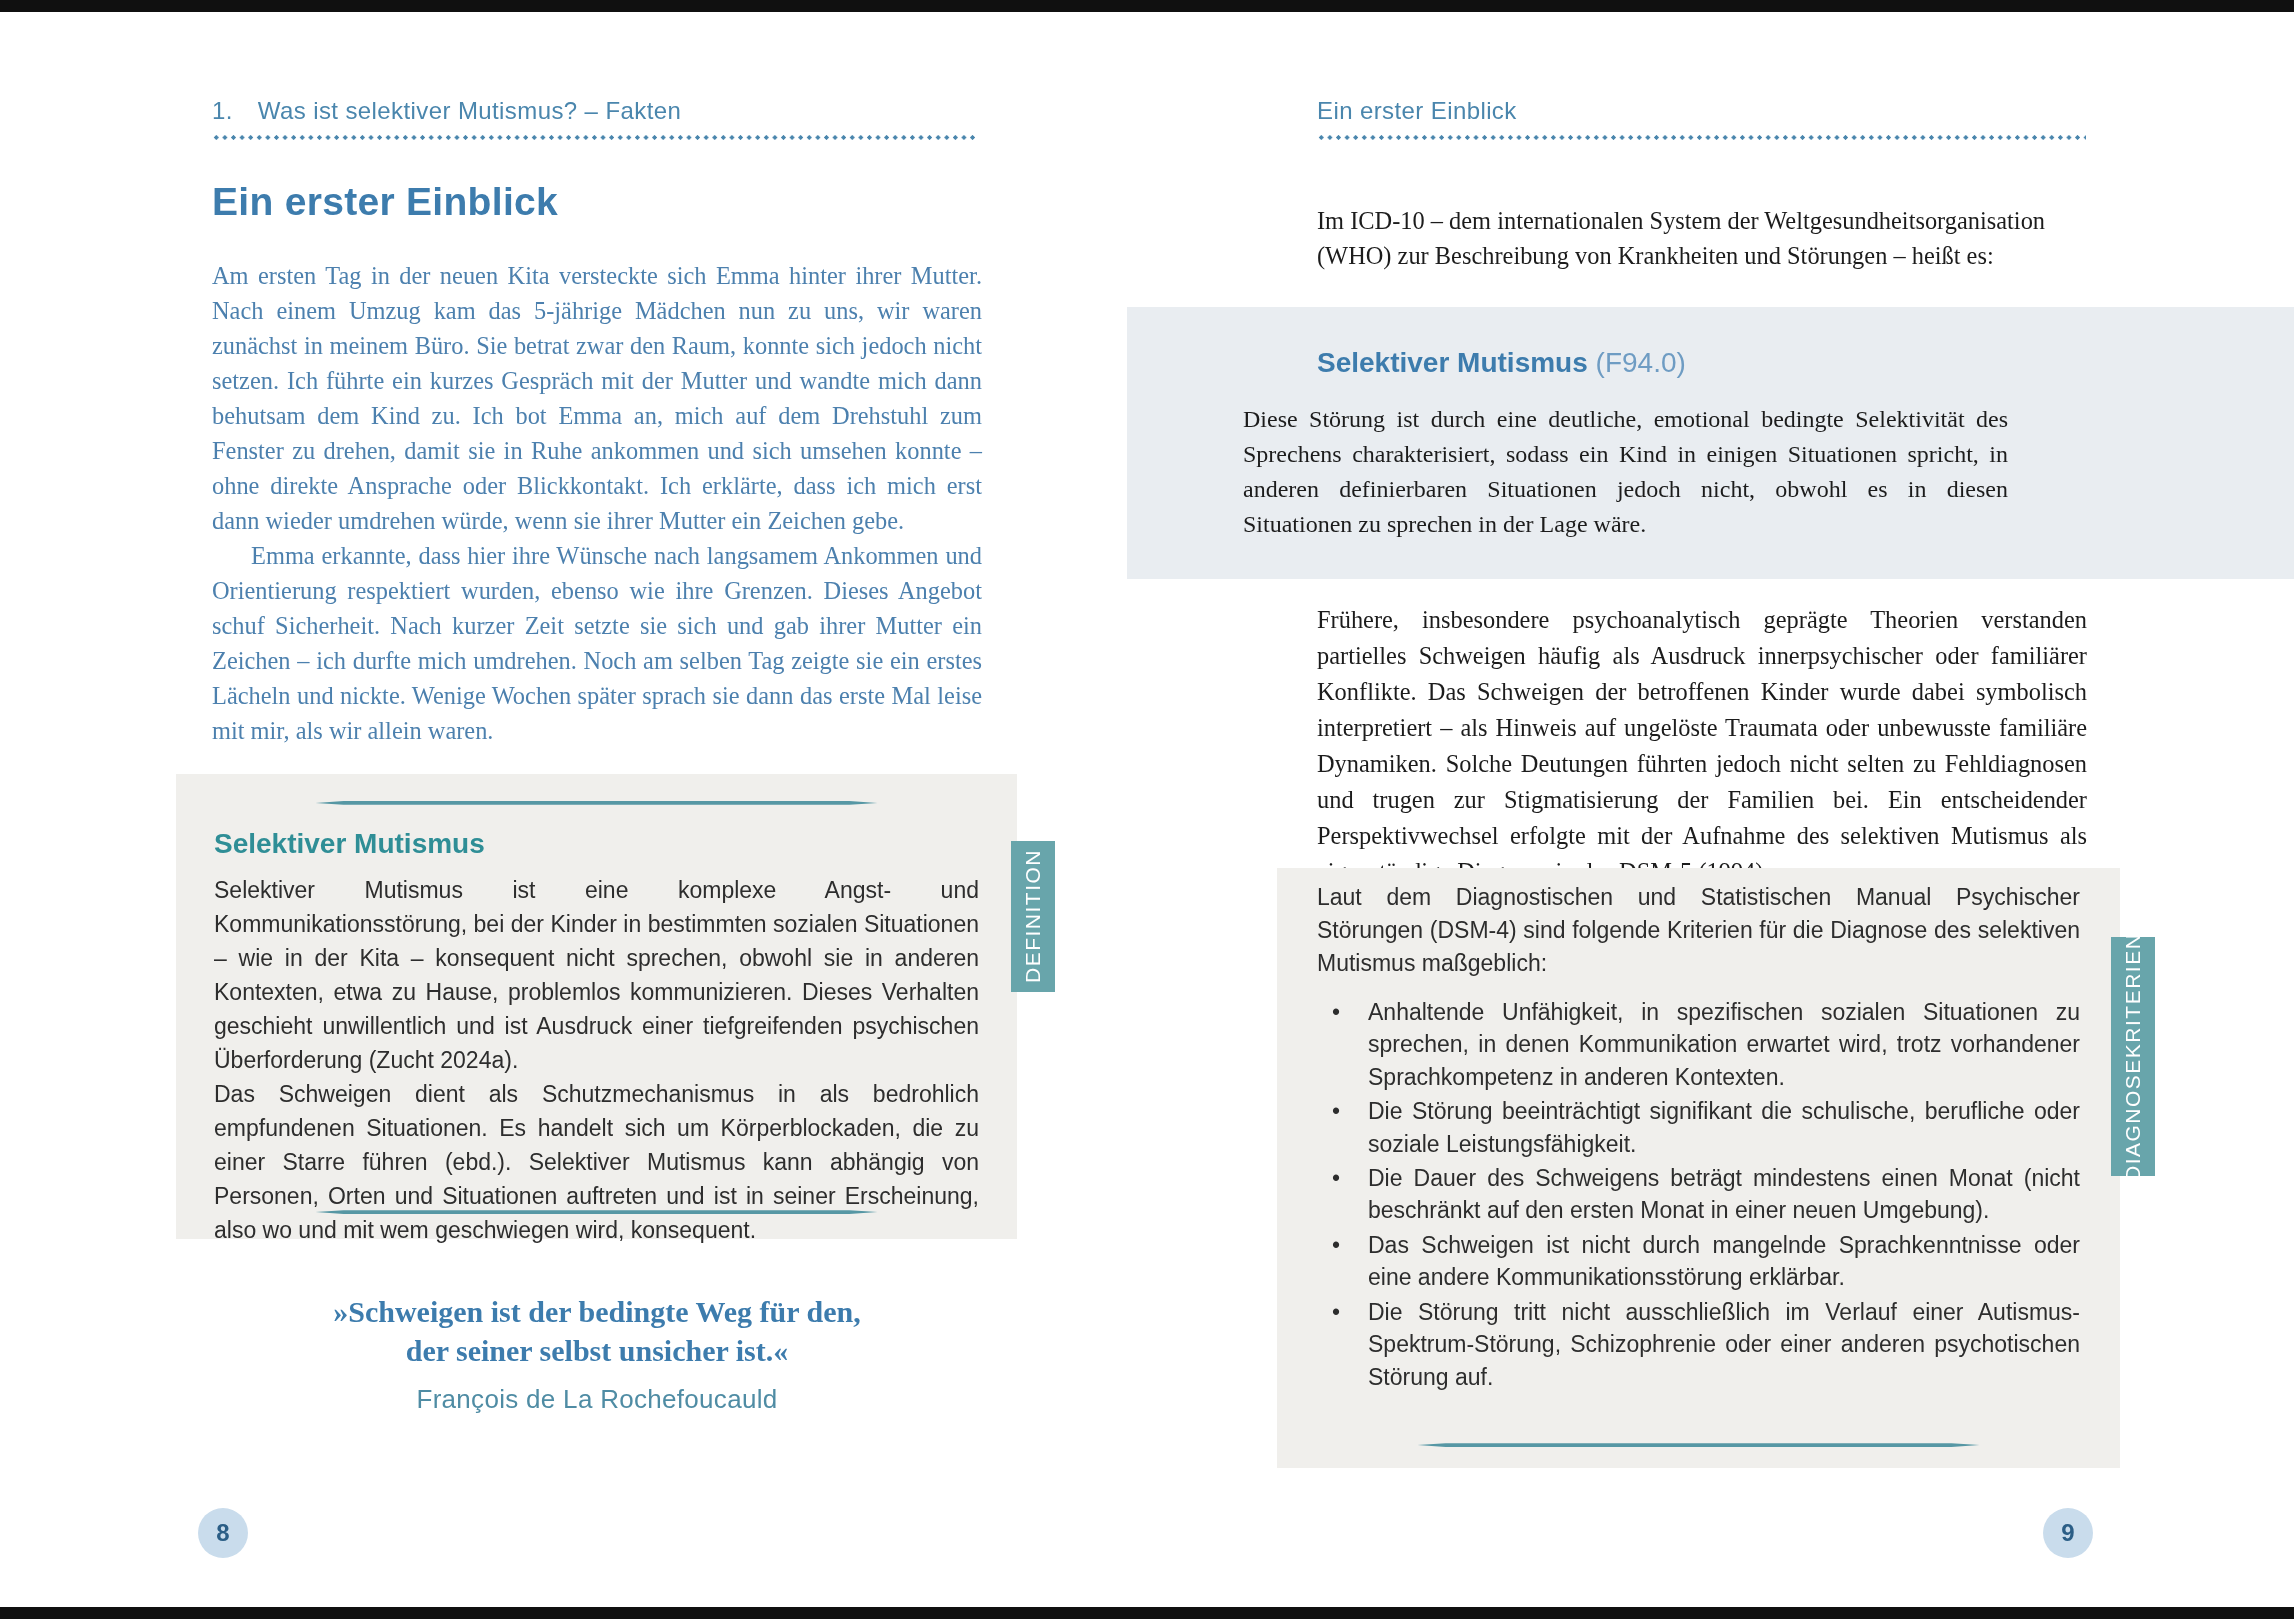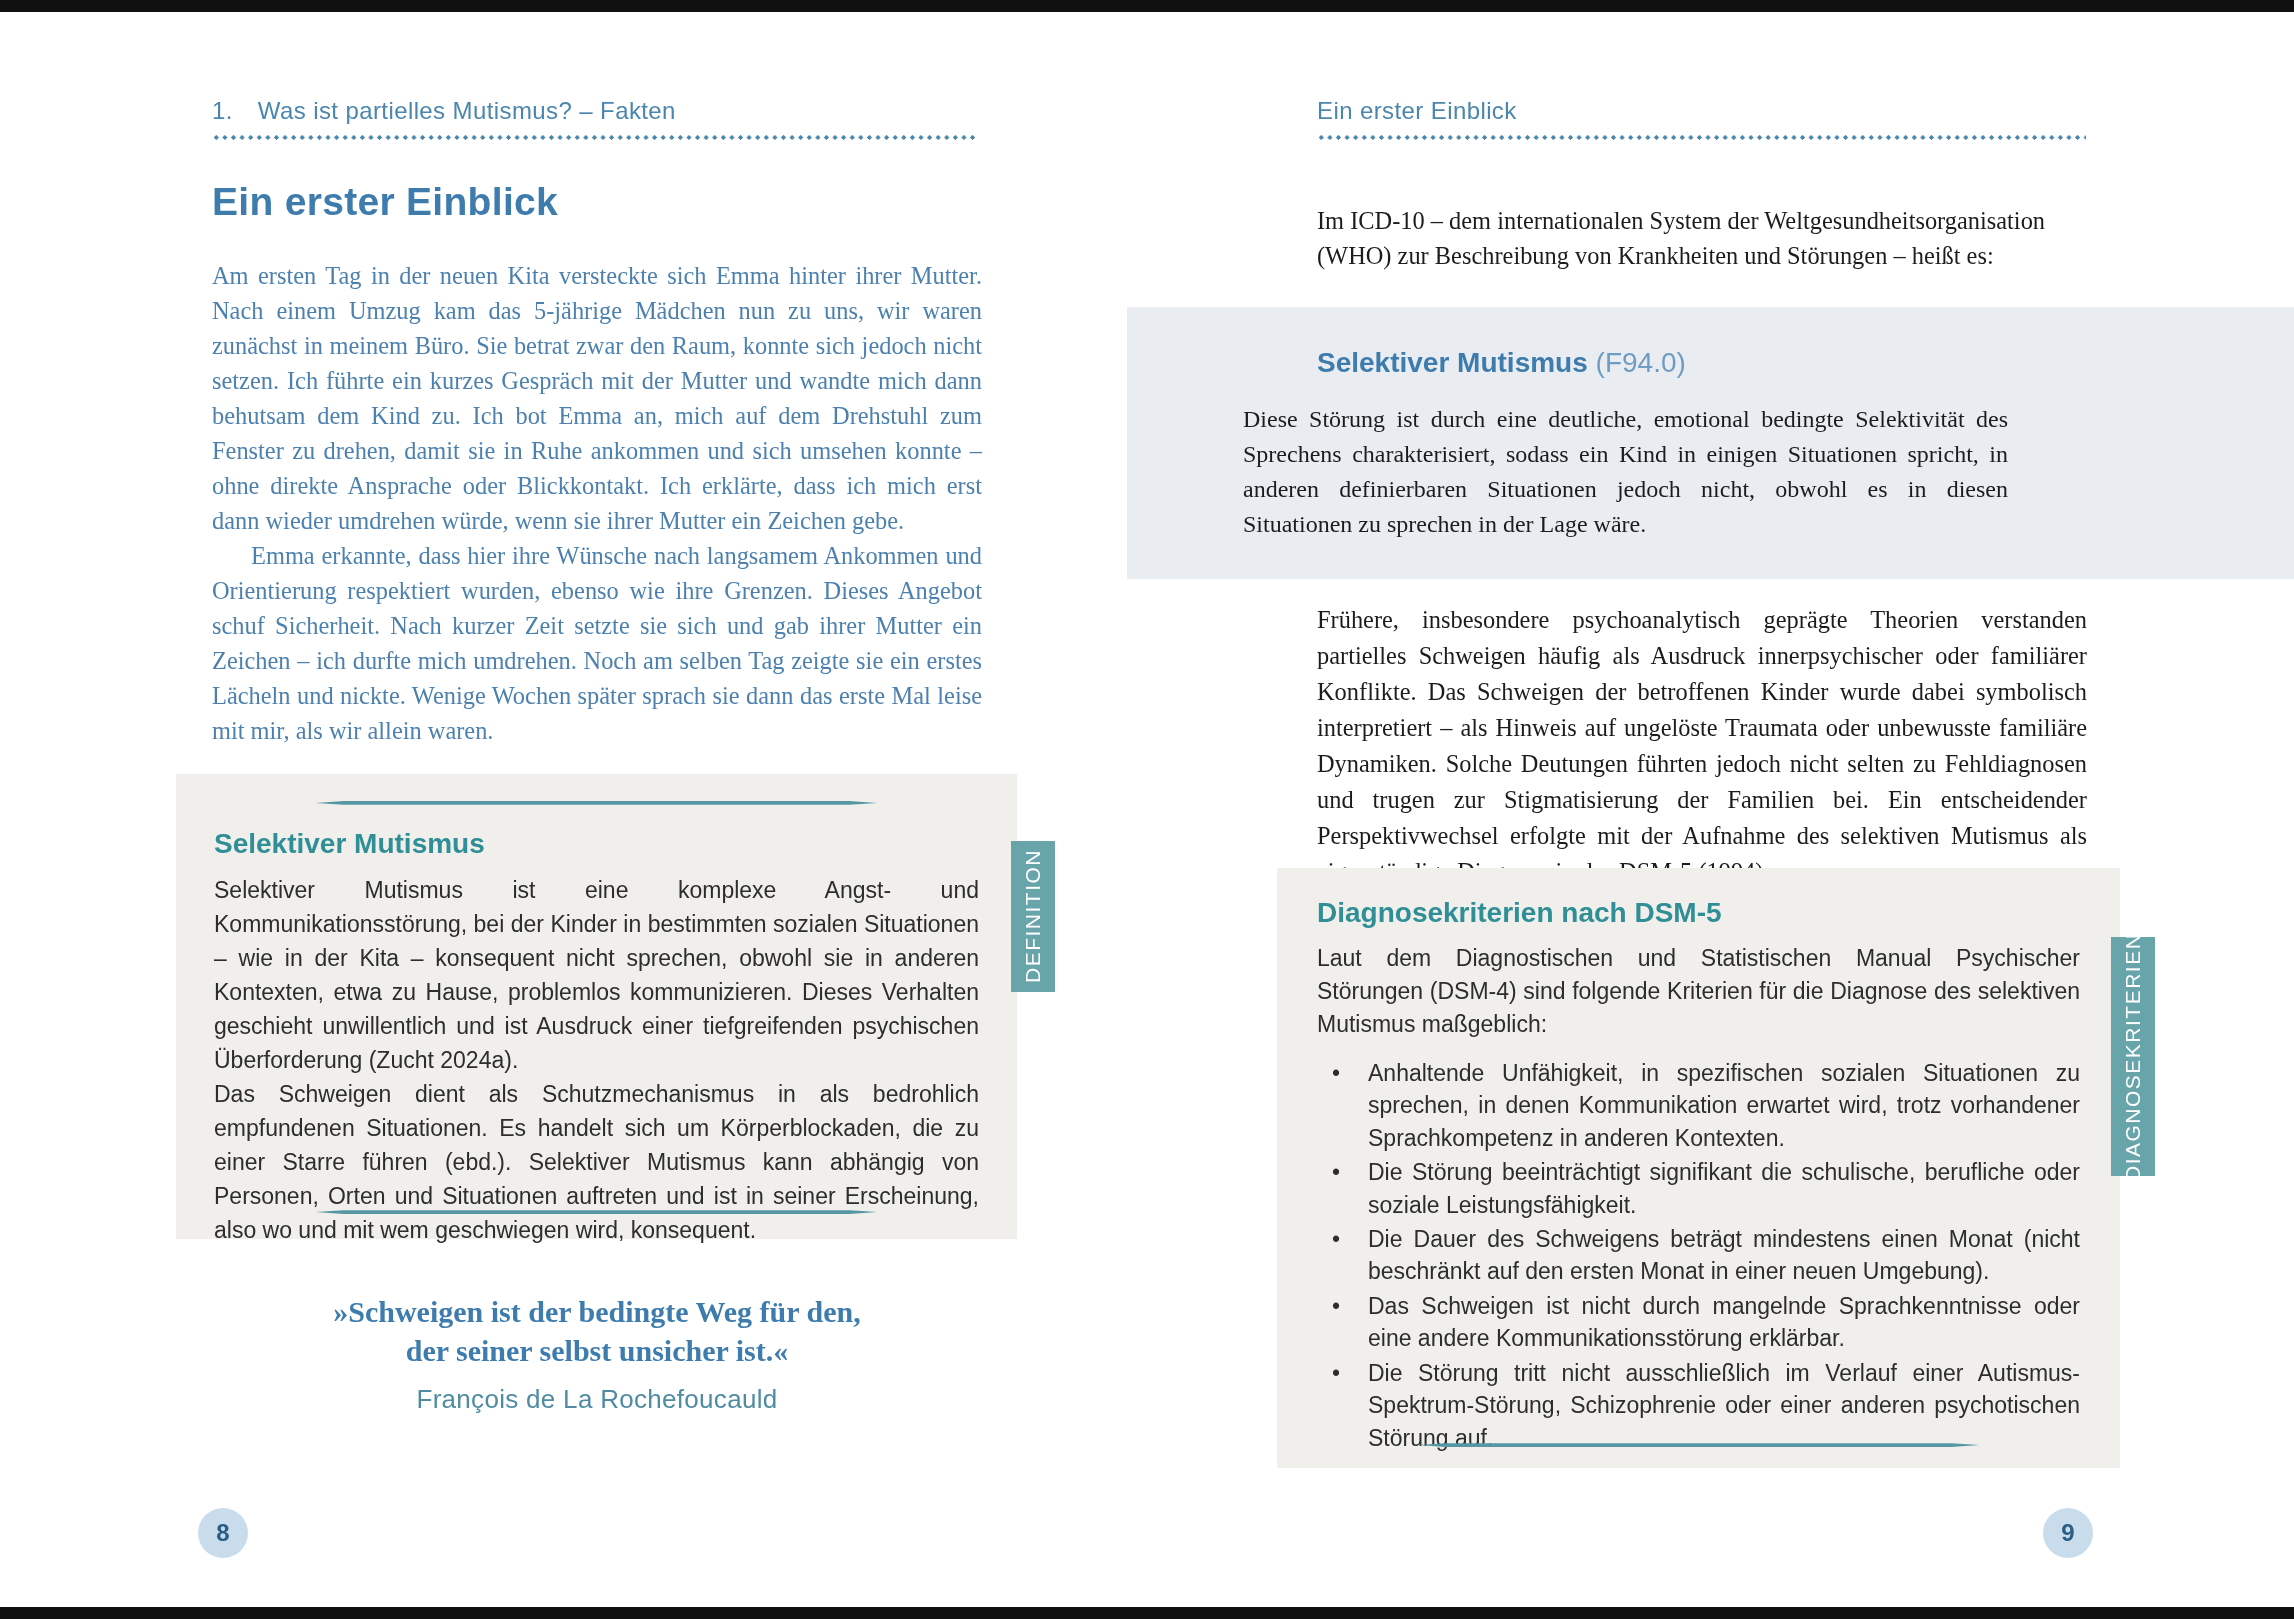--- a/index.html
+++ b/index.html
@@ -75,21 +75,21 @@
 </style>
 </head>
 <body>
 
 <div class="canvas">
   <div class="bar top"></div>
   <div class="bar bottom"></div>
 
   <div class="runhead" style="left:212px;top:97px;">
     <span>1.</span>
-    <span>Was ist partielles  Mutismus? – Fakten</span>
+    <span>Was ist selektiver  Mutismus? – Fakten</span>
   </div>
   <div class="dotline" style="left:212px;top:135px;width:765px;"></div>
 
   <div class="title">Ein erster Einblick</div>
 
   <div class="narrative">
     <p>Am ersten Tag in der neuen Kita versteckte sich Emma hinter ihrer Mutter. Nach einem Umzug kam das 5-jährige Mädchen nun zu uns, wir waren zunächst in meinem Büro. Sie betrat zwar den Raum, konnte sich jedoch nicht setzen. Ich führte ein kurzes Gespräch mit der Mutter und wandte mich dann behutsam dem Kind zu. Ich bot Emma an, mich auf dem Drehstuhl zum Fenster zu drehen, damit sie in Ruhe ankommen und sich umsehen konnte – ohne direkte Ansprache oder Blickkontakt. Ich erklärte, dass ich mich erst dann wieder umdrehen würde, wenn sie ihrer Mutter ein Zeichen gebe.</p>
     <p class="indent">Emma erkannte, dass hier ihre Wünsche nach langsamem Ankommen und Orientierung respektiert wurden, ebenso wie ihre Grenzen. Dieses Angebot schuf Sicherheit. Nach kurzer Zeit setzte sie sich und gab ihrer Mutter ein Zeichen – ich durfte mich umdrehen. Noch am selben Tag zeigte sie ein erstes Lächeln und nickte. Wenige Wochen später sprach sie dann das erste Mal leise mit mir, als wir allein waren.</p>
   </div>
 
@@ -122,21 +122,20 @@
   <div class="icdbox">
     <div class="icd-title">
       <span>Selektiver Mutismus</span><span class="icd-code"> (F94.0)</span>
     </div>
     <div class="icd-body">Diese Störung ist durch eine deutliche, emotional bedingte Selektivität des Sprechens charakterisiert, sodass ein Kind in einigen Situationen spricht, in anderen definierbaren Situationen jedoch nicht, obwohl es in diesen Situationen zu sprechen in der Lage wäre.</div>
   </div>
 
   <div class="mainpara">Frühere, insbesondere psychoanalytisch geprägte Theorien verstanden partielles Schweigen häufig als Ausdruck innerpsychischer oder familiärer Konflikte. Das Schweigen der betroffenen Kinder wurde dabei symbolisch interpretiert – als Hinweis auf ungelöste Traumata oder unbewusste familiäre Dynamiken. Solche Deutungen führten jedoch nicht selten zu Fehldiagnosen und trugen zur Stigmatisierung der Familien bei. Ein entscheidender Perspektivwechsel erfolgte mit der Aufnahme des selektiven Mutismus als eigenständige Diagnose in das DSM-5 (1994).</div>
 
   <div class="critbox">
-    <div class="crit-title">Diagnosekriterien nach DSM-5</div>
     <div class="crit-intro">Laut dem Diagnostischen und Statistischen Manual Psychischer Störungen (DSM-4) sind folgende Kriterien für die Diagnose des selektiven Mutismus maßgeblich:</div>
     <div class="bullets">
       <div class="bullet-row">
         <span class="bullet-dot">•</span>
         <span class="bullet-text">Anhaltende Unfähigkeit, in spezifischen sozialen Situationen zu sprechen, in denen Kommunikation erwartet wird, trotz vorhandener Sprachkompetenz in anderen Kontexten.</span>
       </div>
       <div class="bullet-row">
         <span class="bullet-dot">•</span>
         <span class="bullet-text">Die Störung beeinträchtigt signifikant die schulische, berufliche oder soziale Leistungsfähigkeit.</span>
       </div>

